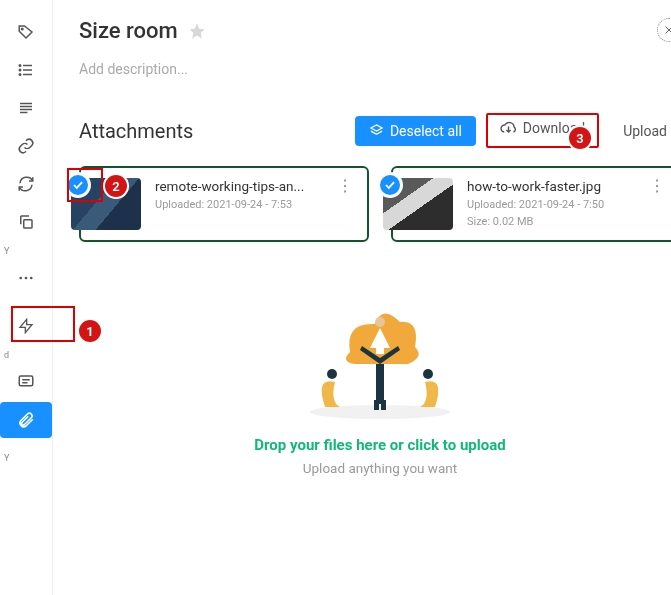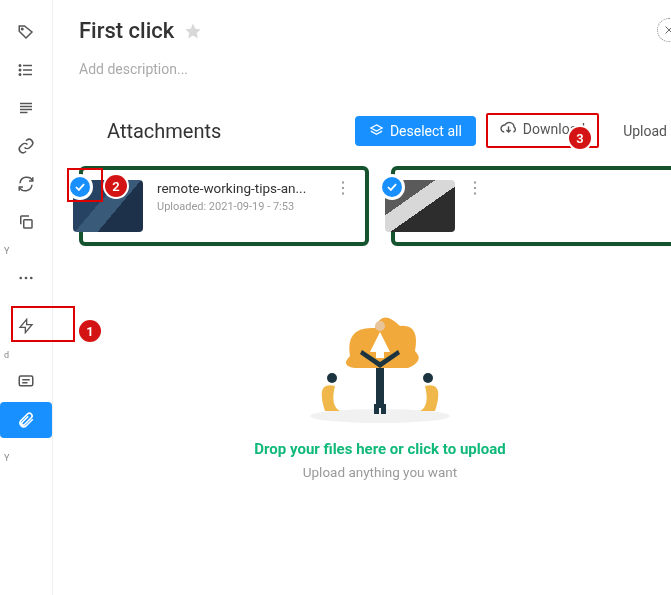--- a/index.html
+++ b/index.html
@@ -8,28 +8,28 @@
   .side-item { width: 36px; height: 36px; display: flex; align-items: center; justify-content: center; color: #555; border-radius: 4px; }
   .side-item.active { background: #1890ff; color: #fff; width: 52px; border-radius: 4px; }
   .side-label { font-size: 9px; color: #888; padding: 4px 0 2px 4px; align-self: flex-start; letter-spacing: .5px; }
   .main { flex: 1; padding: 18px 22px 0 26px; position: relative; }
   .title-row { display: flex; align-items: center; gap: 10px; }
   .title { font-size: 22px; font-weight: 500; color: #333; }
   .star { color: #d8d8d8; }
   .close-btn { position: absolute; top: 18px; right: 22px; width: 24px; height: 24px; border: 1px dotted #888; border-radius: 50%; display: flex; align-items: center; justify-content: center; color: #666; }
   .desc { margin-top: 18px; color: #aaa; font-size: 14px; }
   .section-row { margin-top: 36px; display: flex; align-items: center; justify-content: space-between; }
-  .section-title { font-size: 20px; color: #333; margin-left: 28px; }
+  .section-title { font-size: 20px; color: #333; }
   .actions { display: flex; align-items: center; gap: 10px; }
-  .btn { display: inline-flex; align-items: center; gap: 6px; padding: 7px 14px; border-radius: 4px; font-size: 14px; border: none; cursor: pointer; }
+  .btn { display: inline-flex; gap: 6px; padding: 7px 14px; border-radius: 4px; font-size: 14px; border: none; cursor: pointer; }
   .btn-primary { background: #1890ff; color: #fff; }
   .btn-link { background: transparent; color: #555; }
   .highlight-box { border: 2px solid #d00; padding: 5px 12px; border-radius: 2px; }
   .cards { margin-top: 18px; display: flex; gap: 22px; }
-  .card { display: flex; align-items: flex-start; gap: 8px; background: #fff; border: 4px solid #14532d; border-radius: 6px; padding: 10px 8px 10px 0; width: 290px; position: relative; box-shadow: 0 1px 2px rgba(0,0,0,.04); }
+  .card { display: flex; align-items: flex-start; gap: 8px; background: #fff; border: 2px solid #14532d; border-radius: 6px; padding: 10px 8px 10px 0; width: 290px; position: relative; box-shadow: 0 1px 2px rgba(0,0,0,.04); }
   .thumb-wrap { position: relative; margin-left: -10px; }
   .thumb { width: 70px; height: 52px; border-radius: 4px; display: block; }
   .check { position: absolute; top: -6px; left: -6px; width: 26px; height: 26px; background: #1890ff; border: 3px solid #fff; border-radius: 50%; display: flex; align-items: center; justify-content: center; color: #fff; }
   .card-body { flex: 1; overflow: hidden; padding-left: 6px; }
   .fname { font-size: 13.5px; color: #333; white-space: nowrap; overflow: hidden; text-overflow: ellipsis; max-width: 170px; }
   .fmeta { font-size: 11px; color: #9a9a9a; margin-top: 4px; }
   .kebab { padding: 6px 6px 0 4px; color: #888; font-size: 16px; line-height: 4px; }
   .dropzone { margin-top: 50px; text-align: center; }
   .dz-title { color: #10b97a; font-weight: 700; font-size: 15px; margin-top: 14px; }
   .dz-sub { color: #9a9a9a; font-size: 13.5px; margin-top: 6px; }
@@ -121,21 +121,21 @@
 
 <div class="main">
   <div class="close-btn">
     <svg width="12" height="12" viewBox="0 0 24 24" stroke="currentColor" stroke-width="2">
         <line x1="5" y1="5" x2="19" y2="19"></line>
         <line x1="19" y1="5" x2="5" y2="19"></line>
       </svg>
   </div>
 
   <div class="title-row">
-    <span class="title">First click</span>
+    <span class="title">Size room</span>
     <span class="star">
       <svg width="18" height="18" viewBox="0 0 24 24" fill="currentColor">
           <polygon points="12 2 15 9 22 9.5 17 14.5 18.5 22 12 18 5.5 22 7 14.5 2 9.5 9 9"></polygon>
         </svg>
     </span>
   </div>
   <div class="desc">Add description...</div>
 
   <div class="section-row">
     <div class="section-title">Attachments</div>
@@ -168,33 +168,38 @@
       <div class="thumb-wrap">
         <div class="thumb t1"></div>
         <div class="check">
           <svg width="14" height="14" viewBox="0 0 24 24" fill="none" stroke="currentColor" stroke-width="3">
               <polyline points="5 12 10 17 19 7"></polyline>
             </svg>
         </div>
       </div>
       <div class="card-body">
         <div class="fname">remote-working-tips-an...</div>
-        <div class="fmeta">Uploaded: 2021-09-19 - 7:53</div>
+        <div class="fmeta">Uploaded: 2021-09-24 - 7:53</div>
       </div>
       <div class="kebab">⋮</div>
     </div>
 
     <div class="card">
       <div class="thumb-wrap">
         <div class="thumb t2"></div>
         <div class="check">
           <svg width="14" height="14" viewBox="0 0 24 24" fill="none" stroke="currentColor" stroke-width="3">
               <polyline points="5 12 10 17 19 7"></polyline>
             </svg>
         </div>
+      </div>
+      <div class="card-body">
+        <div class="fname">how-to-work-faster.jpg</div>
+        <div class="fmeta">Uploaded: 2021-09-24 - 7:50</div>
+        <div class="fmeta">Size: 0.02 MB</div>
       </div>
       <div class="kebab">⋮</div>
     </div>
   </div>
 
   <div class="dropzone">
     <div class="illus">
       <svg width="180" height="130" viewBox="0 0 180 130">
         <ellipse cx="90" cy="120" rx="70" ry="7" fill="#f1f1f1"></ellipse>
         <path d="M35 115 Q25 85 45 90 Q40 110 50 115 Z" fill="#f0b84a"></path>

